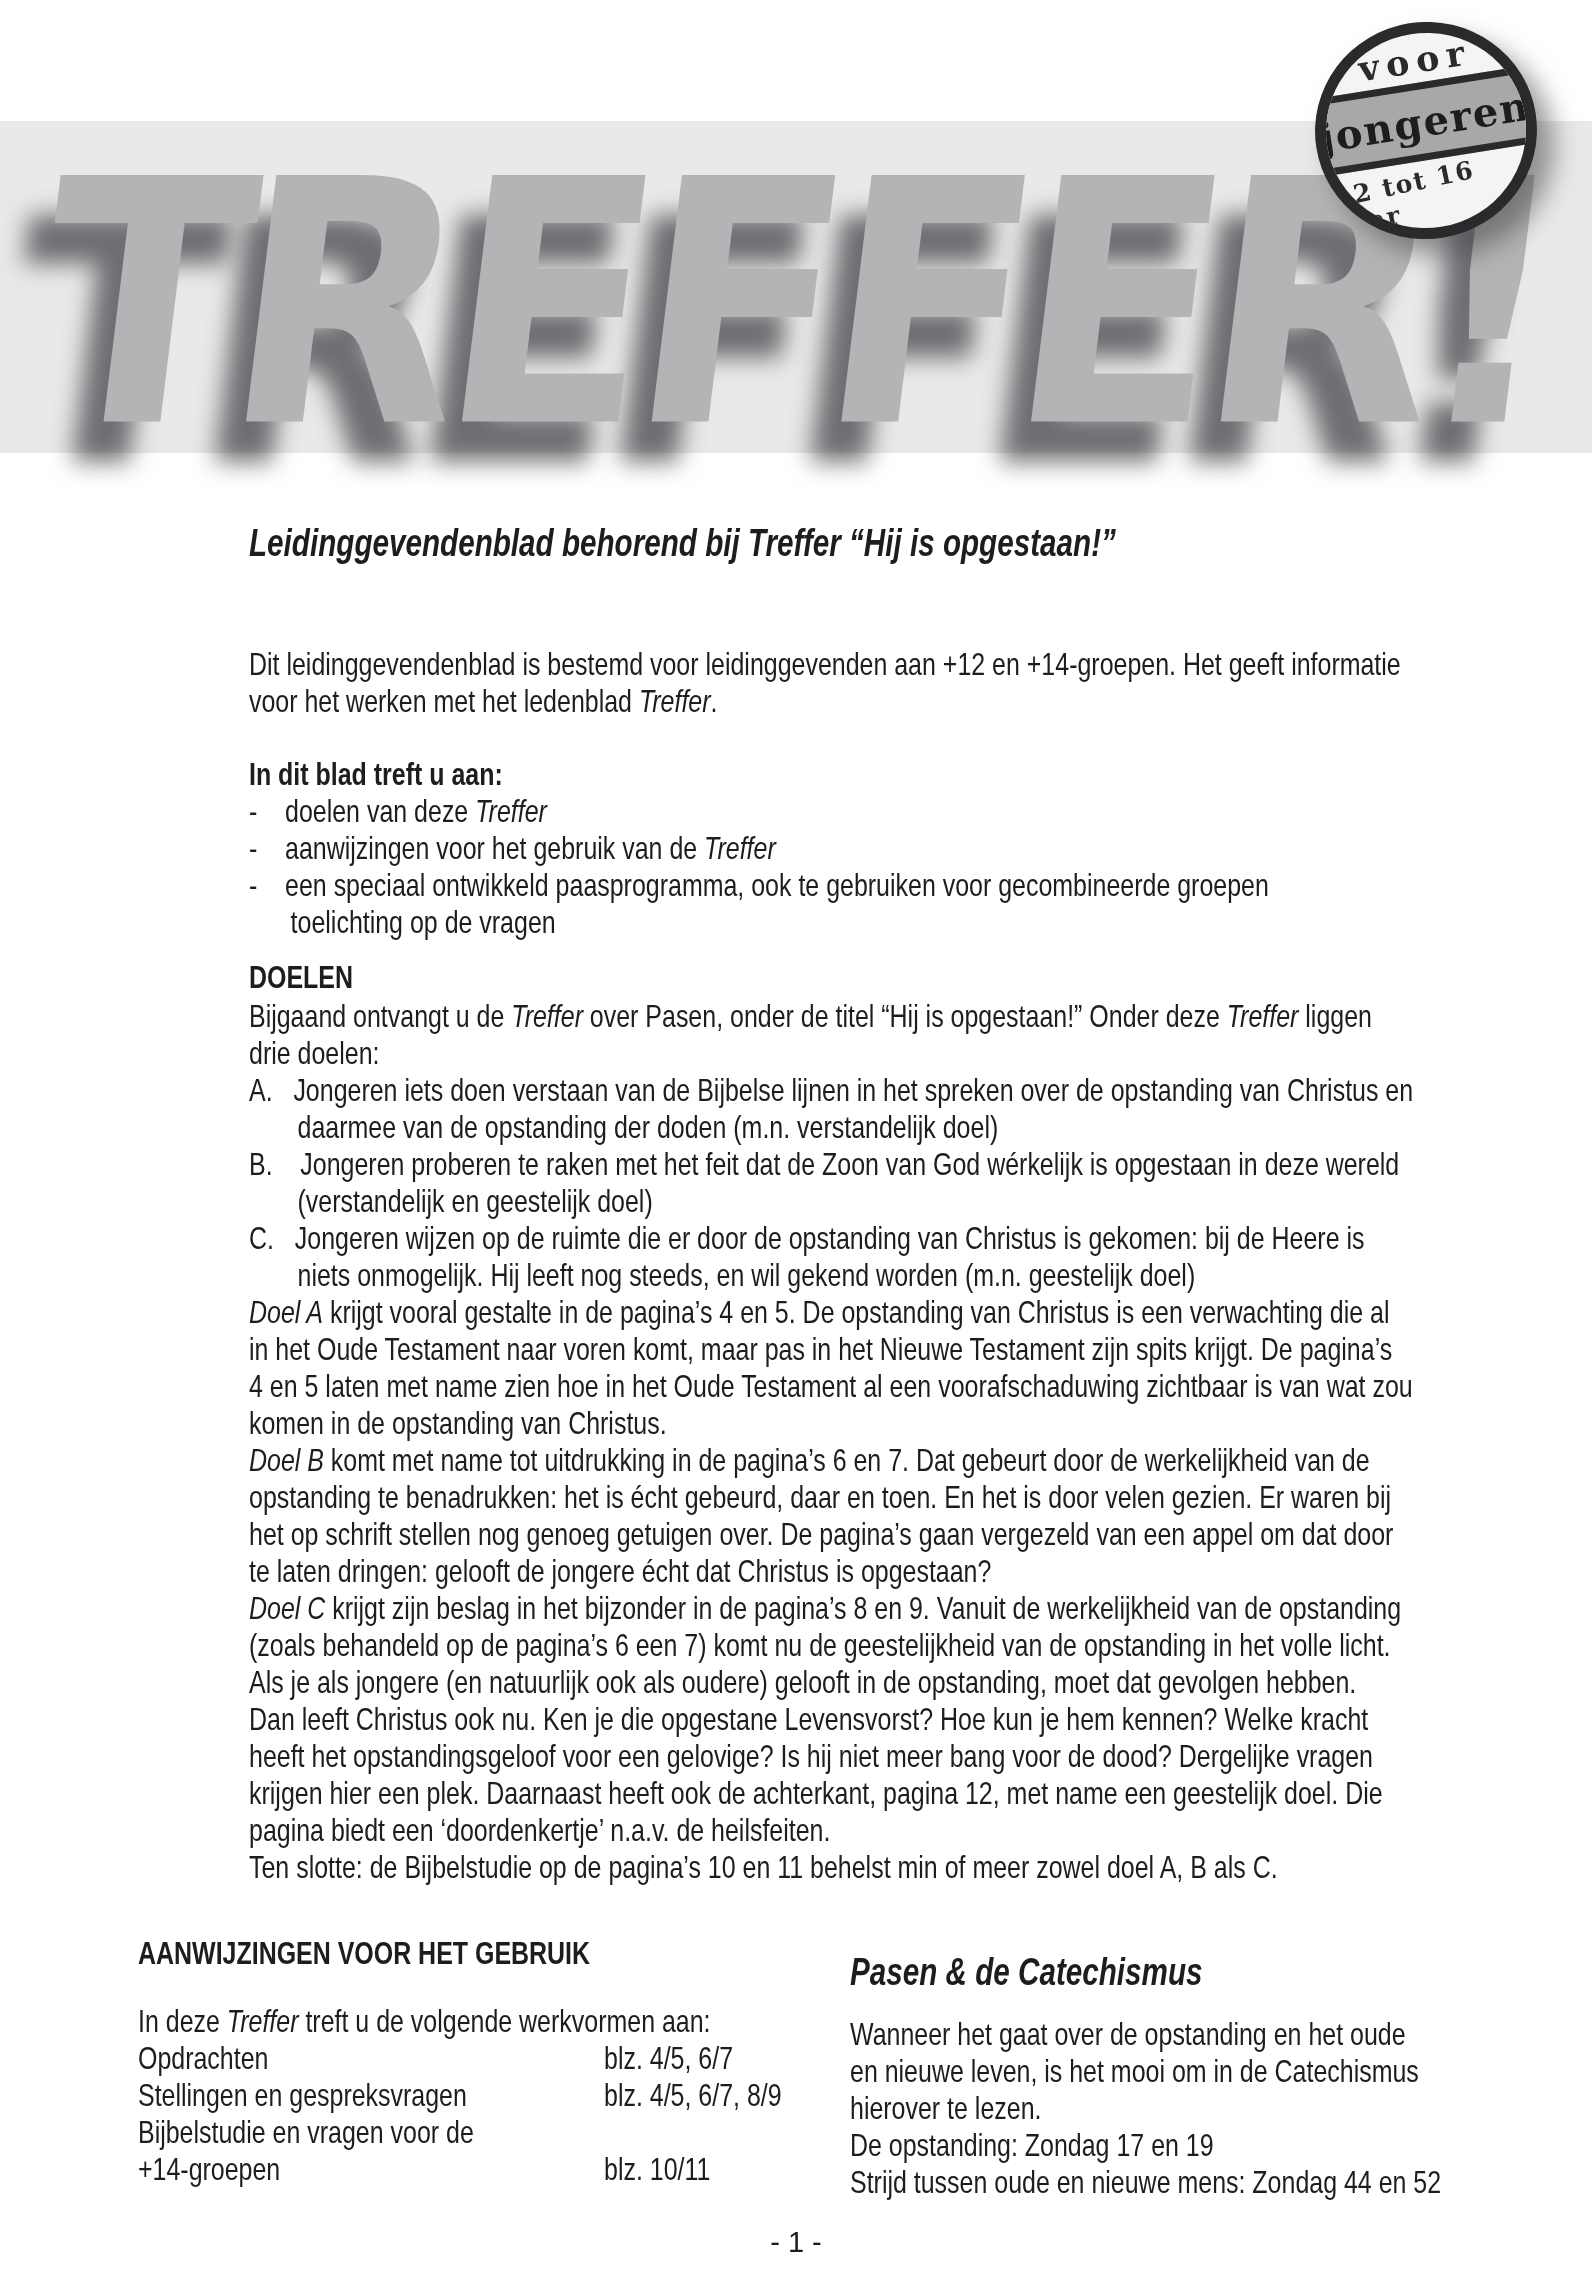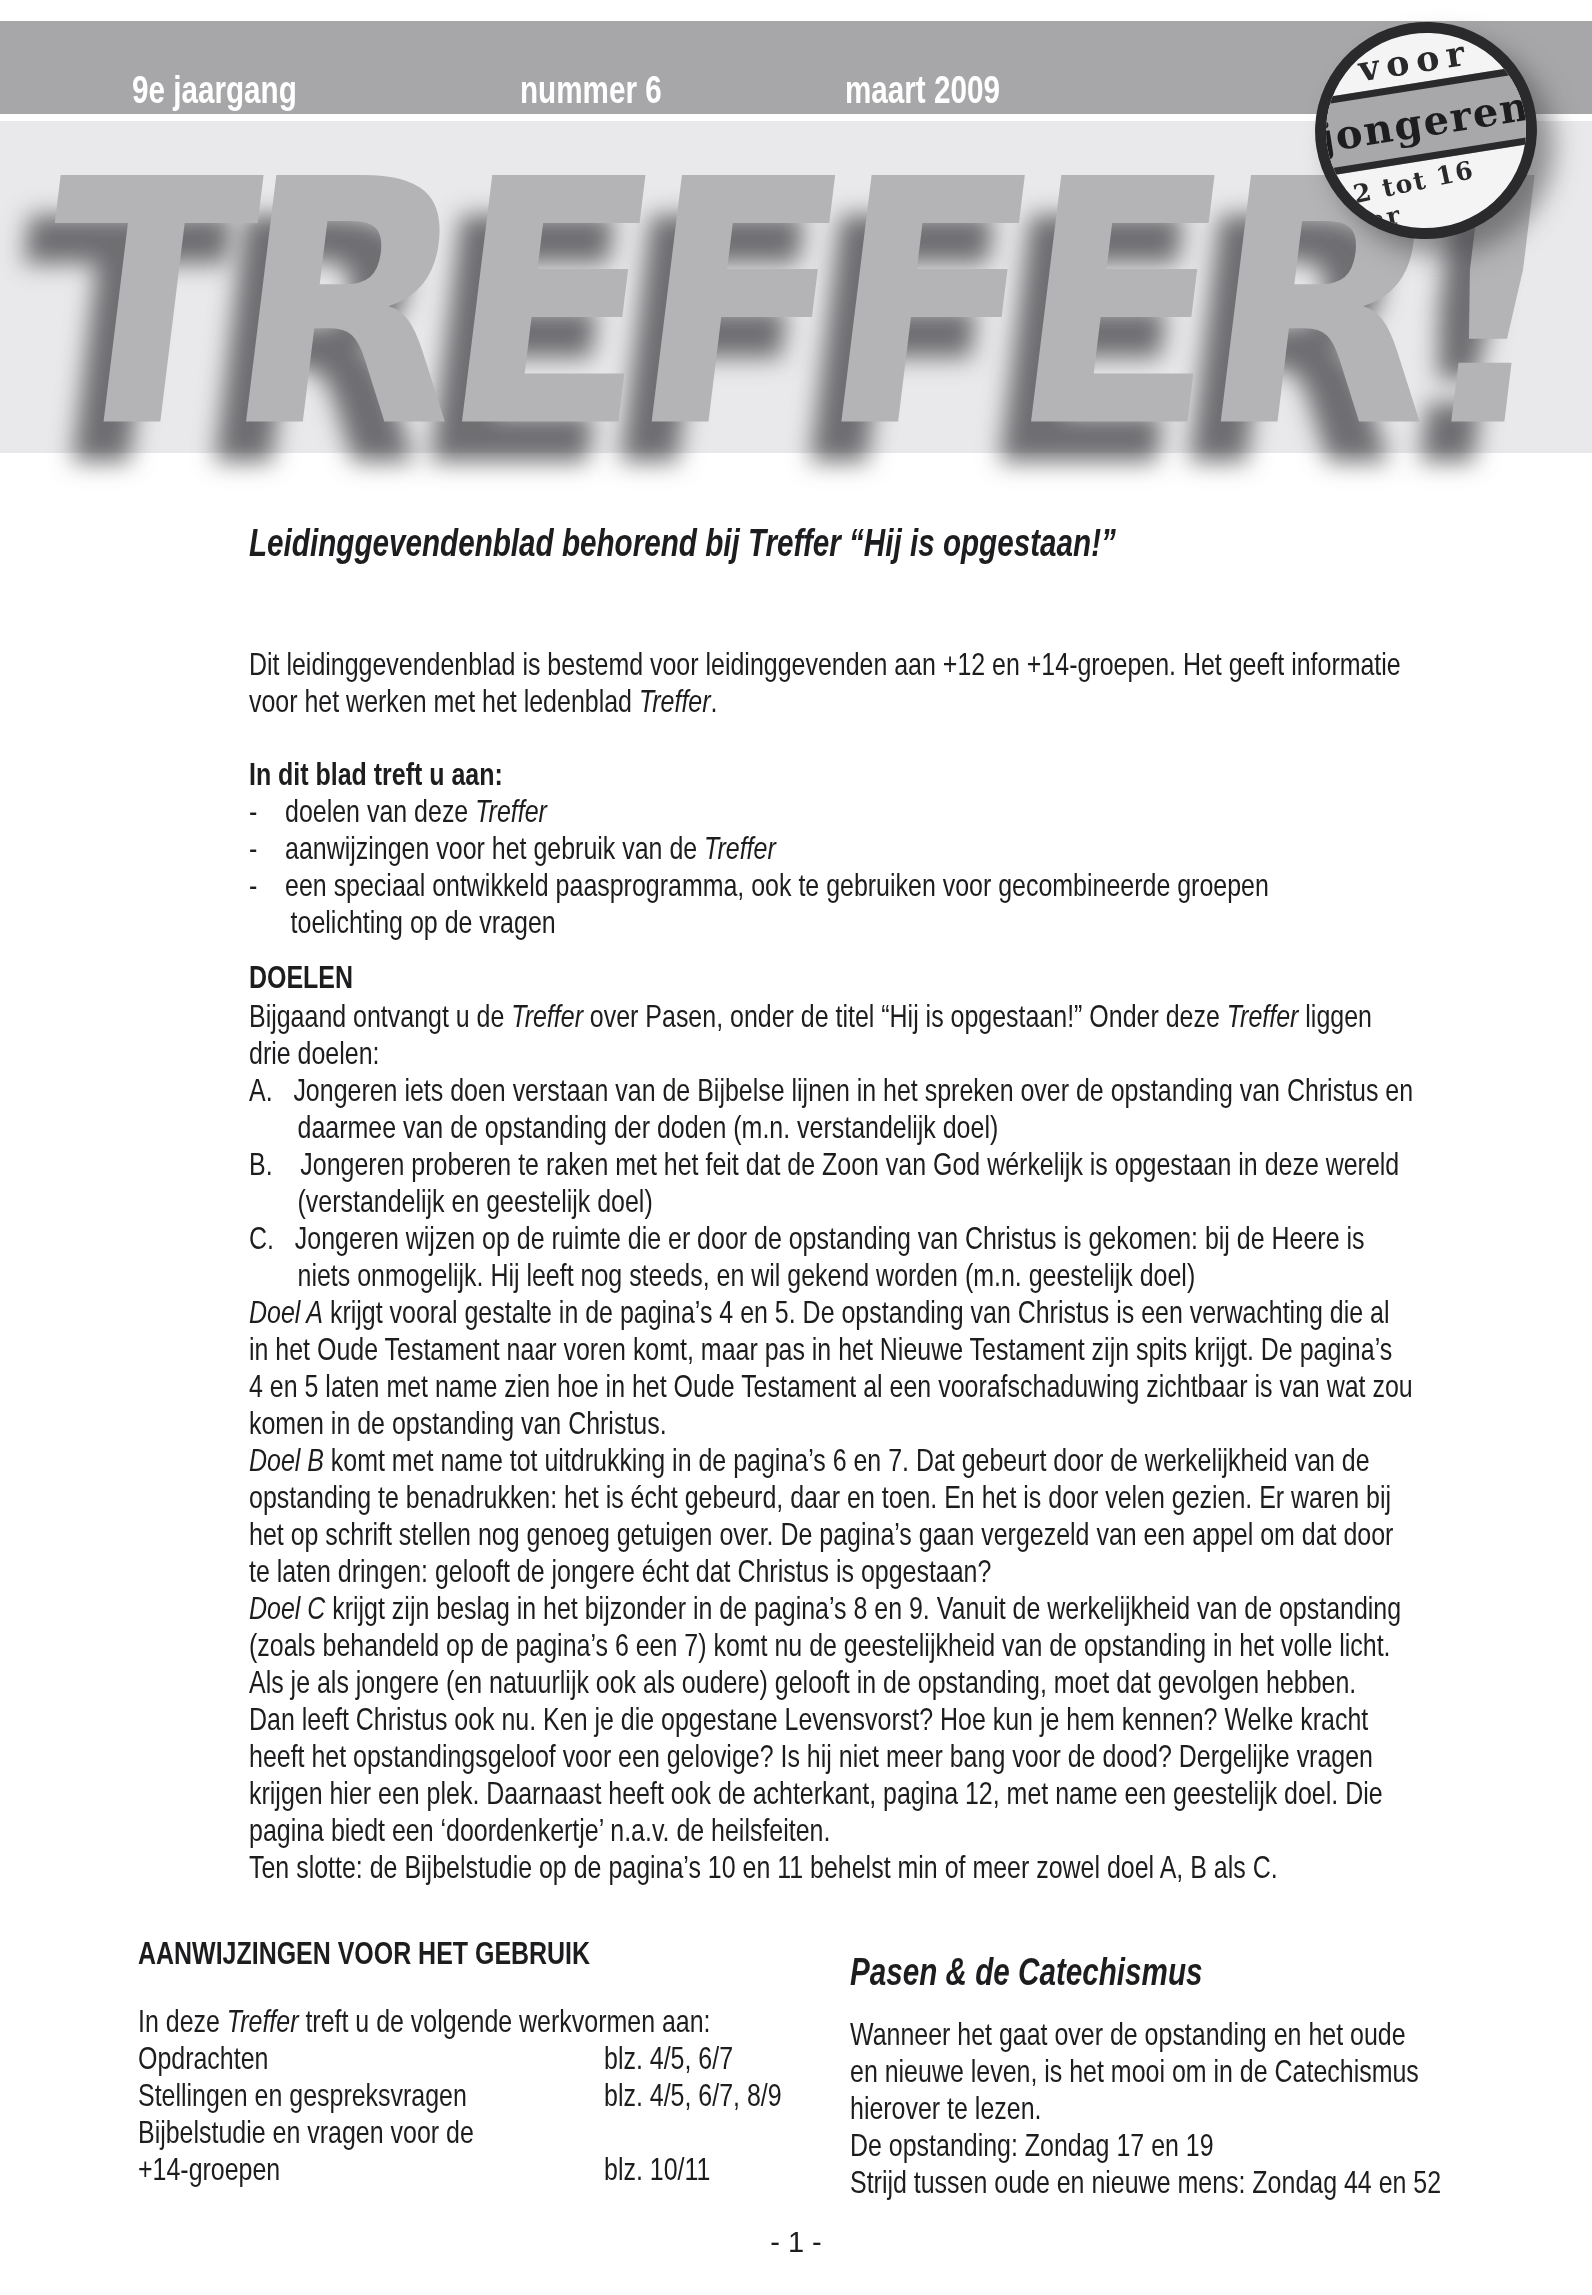--- a/index.html
+++ b/index.html
@@ -38,25 +38,20 @@
 
   
   #page-number{position:absolute;left:0;top:2228px;width:1592px;text-align:center;
                font-size:29px;line-height:29px;color:#1d1d1f;}
 </style>
 </head>
 <body>
 
 <div id="page">
 
-  <div id="masthead-bar">
-    <span class="bar-label cond" style="left:132px;top:50px;">9e jaargang</span>
-    <span class="bar-label cond" style="left:520px;top:50px;">nummer 6</span>
-    <span class="bar-label cond" style="left:845px;top:50px;">maart 2009</span>
-  </div>
 
   <div id="logo-band"></div>
 
   <div id="logo-text">TREFFER!</div>
 
   <div id="age-stamp">
     <div id="stamp-voor">voor</div>
     <div id="stamp-banner">
       <span>jongeren</span>
     </div>

